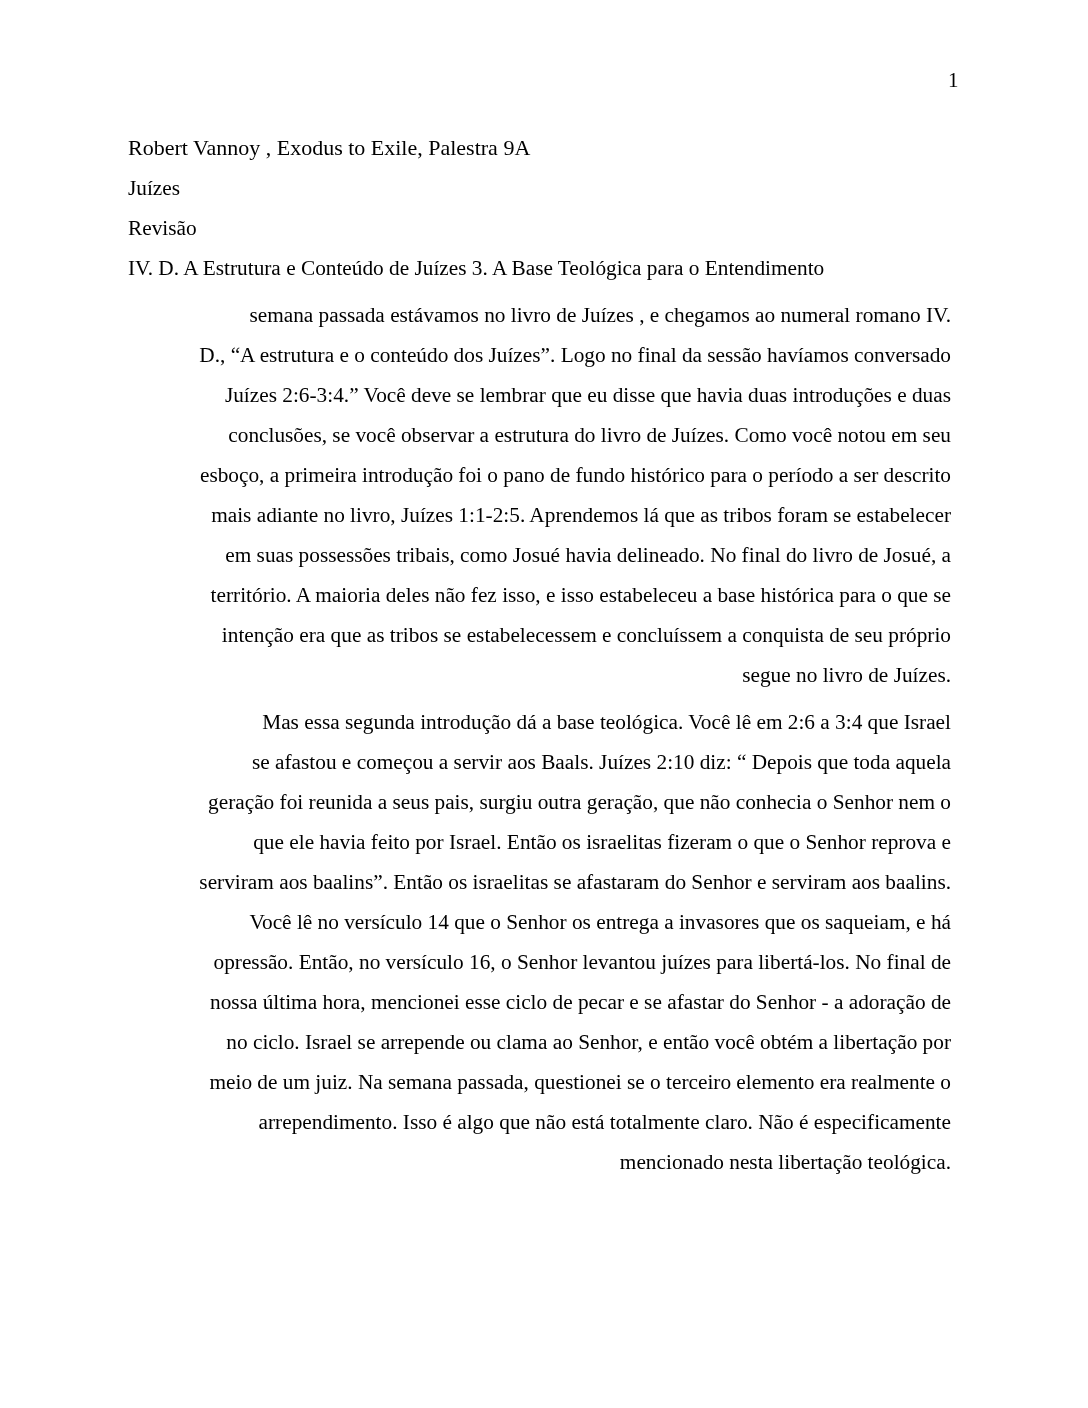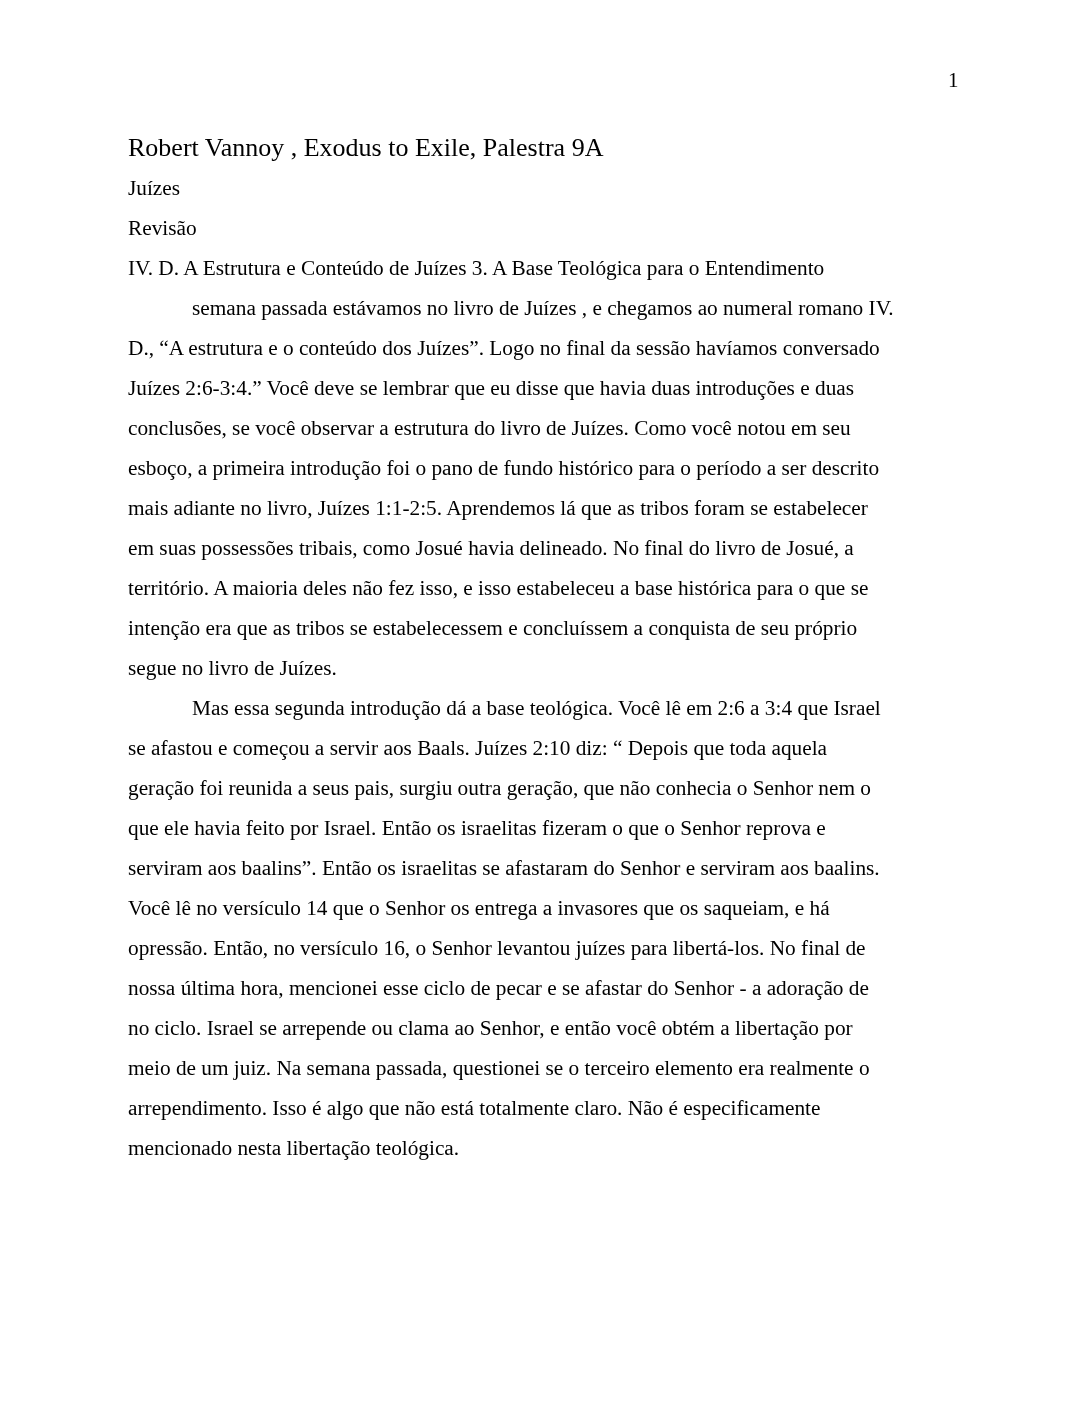--- a/index.html
+++ b/index.html
@@ -28,24 +28,25 @@
       left: 128px;
       width: 830px;
       font-size: 21.3px;
       line-height: 40px;
     }
     .heading-line {
       margin: 0;
       white-space: nowrap;
     }
     .title-line {
-      font-size: 26px;
+      font-size: 22px;
     }
     .para {
-      margin: 0;
+      margin: 7px;
+      text-align: right;
     }
     .line {
       display: block;
       white-space: nowrap;
     }
     .indent {
       padding-left: 64px;
     }
   </style>
 </head>

